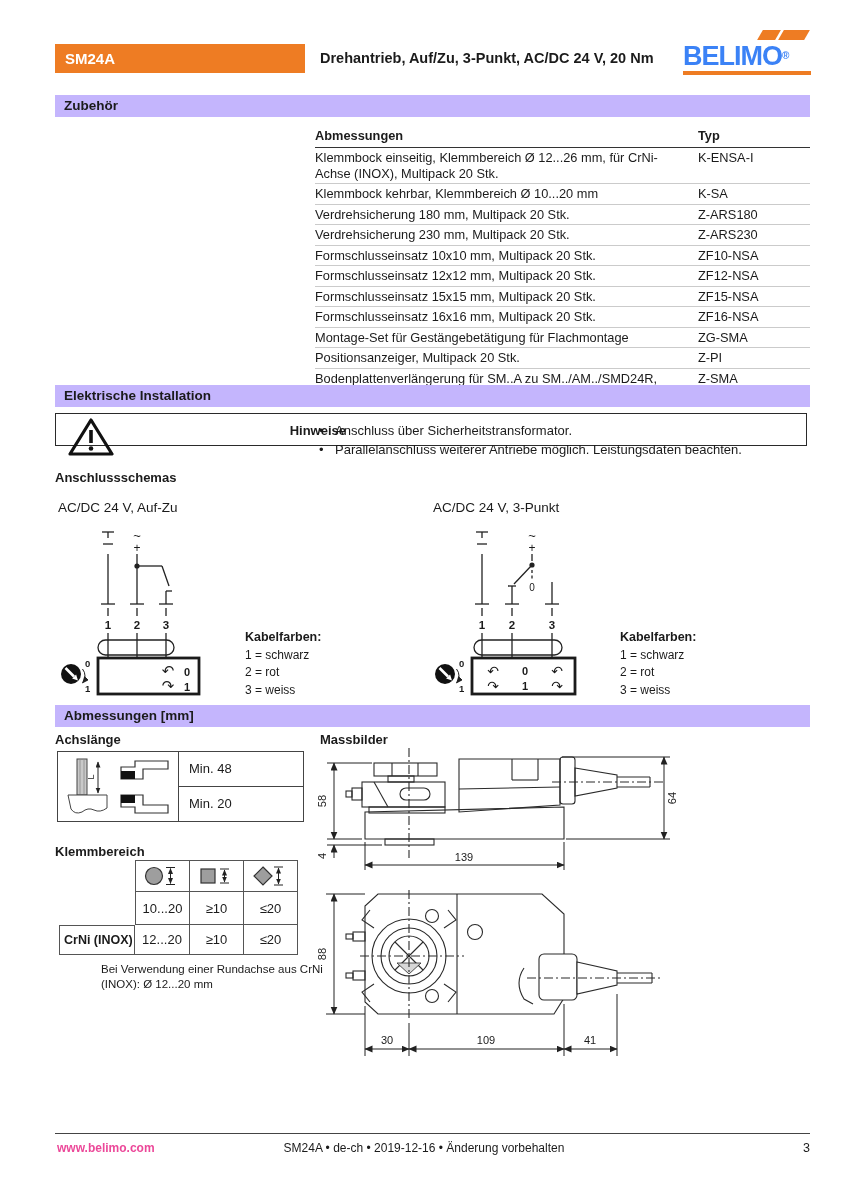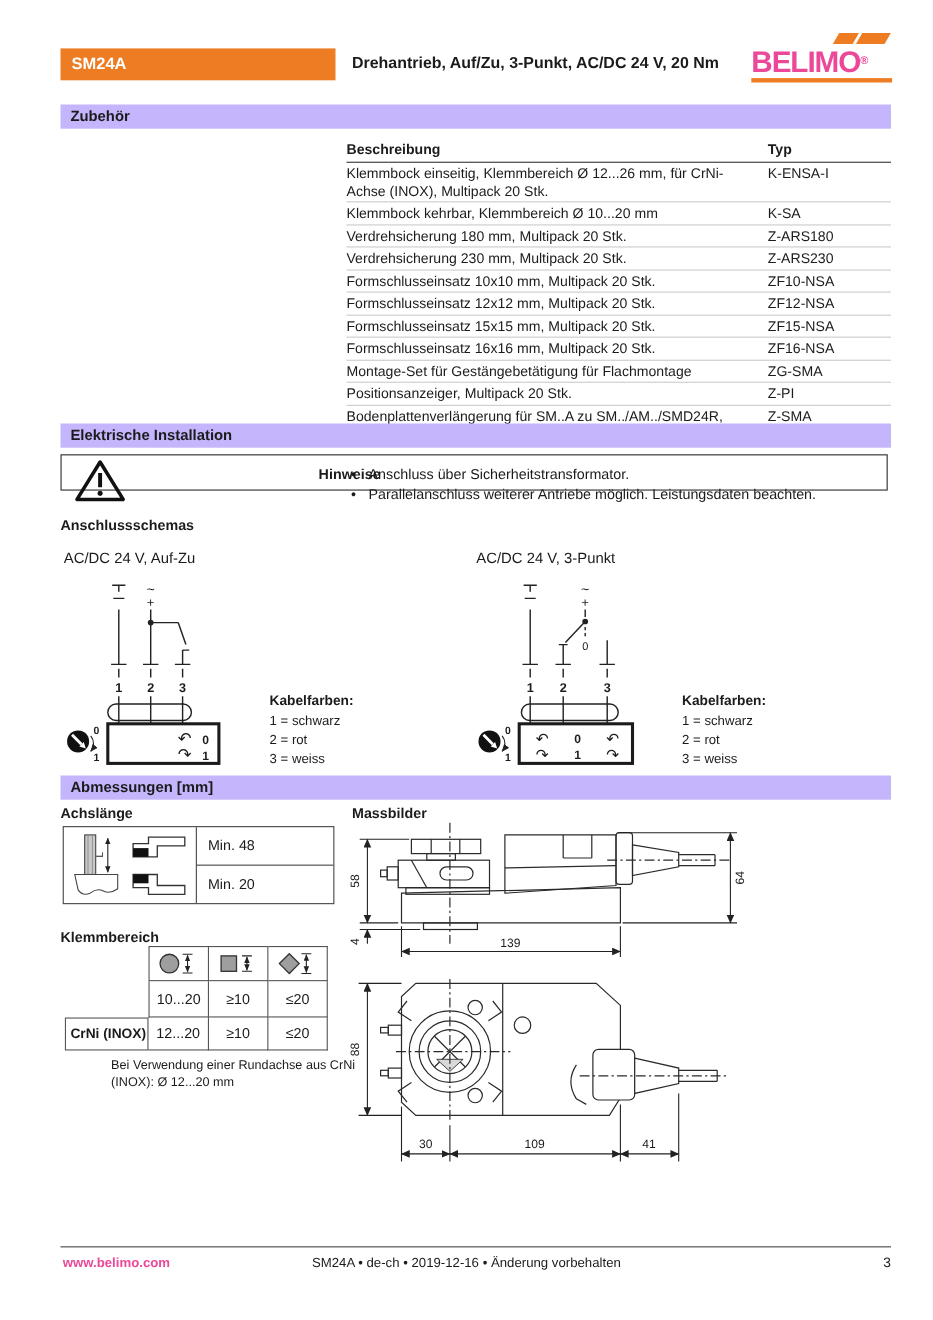--- a/index.html
+++ b/index.html
@@ -8,21 +8,21 @@
   .abs{position:absolute;}
   
   .badge{left:55px;top:44px;width:250px;height:29px;background:#EE7C23;color:#fff;
          font-size:15px;font-weight:bold;line-height:29px;padding-left:10px;box-sizing:border-box;}
   .doc-title{left:320px;top:50px;font-size:14.5px;font-weight:bold;}
   .logo{left:683px;top:29px;width:128px;}
   .logo-flags{position:relative;height:13px;margin-bottom:1px;}
   .flag{position:absolute;background:#EE7C23;height:10px;top:1px;transform:skewX(-30deg);}
   .flag1{right:33px;width:18px;}
   .flag2{right:4px;width:26px;}
-  .logo-text{font-size:27px;font-weight:800;letter-spacing:-1px;color:#ec4899;line-height:26px;}
+  .logo-text{font-size:27px;font-weight:800;letter-spacing:-1px;color:#3b82f6;line-height:26px;}
   .logo-reg{font-size:10px;vertical-align:top;font-weight:bold;}
   .logo-underline{height:3.5px;background:#EE7C23;margin-top:2px;}
   
   .sec-bar{left:55px;width:755px;height:22px;background:#c4b5fd;font-size:13.5px;font-weight:bold;
            line-height:22px;padding-left:9px;box-sizing:border-box;}
   
   .acc-table{left:315px;top:126px;width:495px;font-size:12.8px;}
   .acc-head{display:flex;font-weight:bold;border-bottom:1.4px solid #333;padding:2px 0 4px 0;}
   .acc-row{display:flex;border-bottom:1px solid #cbcbcb;padding:2px 0;line-height:15.5px;}
   .acc-desc{width:383px;padding-right:8px;box-sizing:border-box;}
@@ -78,21 +78,21 @@
         <span class="flag flag2"></span>
     </div>
     <div class="logo-text"><span>BELIMO</span><span class="logo-reg">®</span></div>
     <div class="logo-underline"></div>
   </div>
 
   <div class="abs sec-bar" style="top:95px;">Zubehör</div>
 
   <div class="abs acc-table">
     <div class="acc-head">
-      <div class="acc-desc">Beschreibung</div>
+      <div class="acc-desc">Abmessungen</div>
       <div class="acc-typ">Typ</div>
     </div>
     <div class="acc-row">
       <div class="acc-desc">Klemmbock einseitig, Klemmbereich Ø 12...26 mm, für CrNi-Achse (INOX), Multipack 20 Stk.</div>
       <div class="acc-typ">K-ENSA-I</div>
       </div>
     <div class="acc-row">
       <div class="acc-desc">Klemmbock kehrbar, Klemmbereich Ø 10...20 mm</div>
       <div class="acc-typ">K-SA</div>
       </div>

